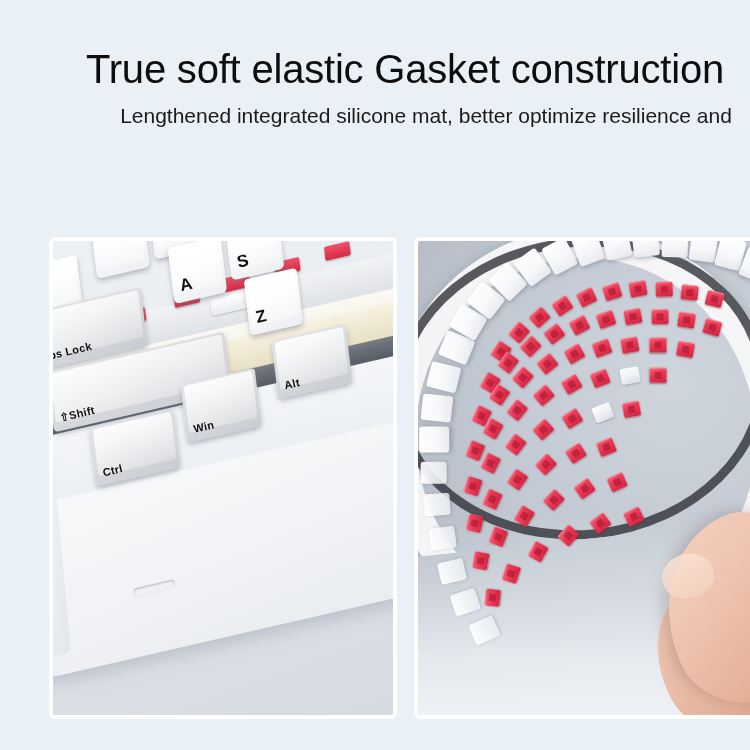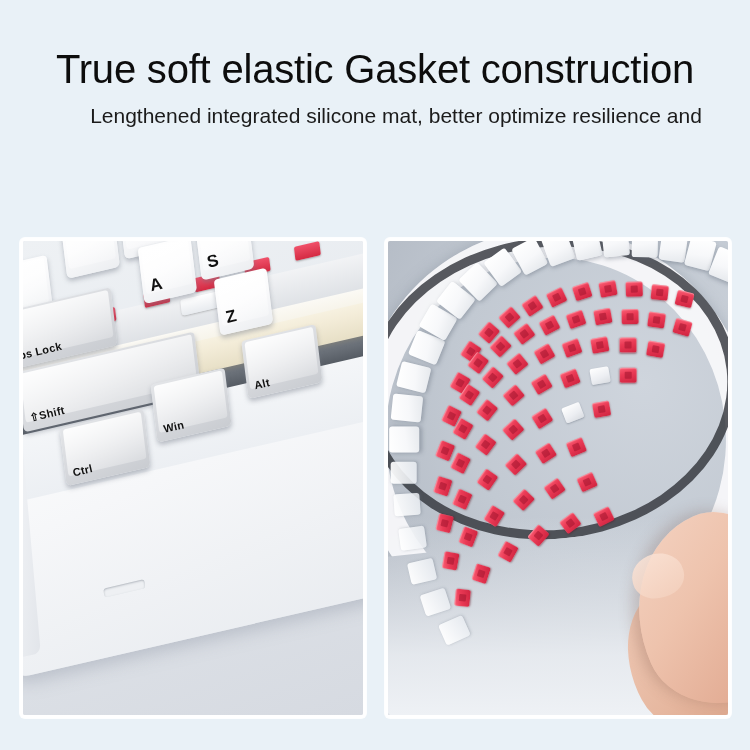--- a/index.html
+++ b/index.html
@@ -3,21 +3,21 @@
 <meta charset="utf-8">
 <style>
   html,body{margin:0;padding:0;}
   body{
     width:750px;height:750px;
     background:#e9f1f7;
     font-family:"Liberation Sans", sans-serif;
     overflow:hidden;
     position:relative;
   }
-  .page{position:absolute;inset:0;background:#e9f1f7;}
+  .page{position:absolute;inset:0;background:#e9f1f7;margin-left:30px;}
 
   
   .header{position:absolute;left:0;top:0;width:750px;text-align:center;}
   .title{
     font-size:40px;line-height:46px;color:#0d0d0d;font-weight:400;
     letter-spacing:-0.2px;margin:0;padding-top:46px;white-space:nowrap;
   }
   .subtitle{
     font-size:21px;line-height:30px;color:#1b1b1b;font-weight:400;
     margin:0;padding-top:9px;padding-left:42px;

